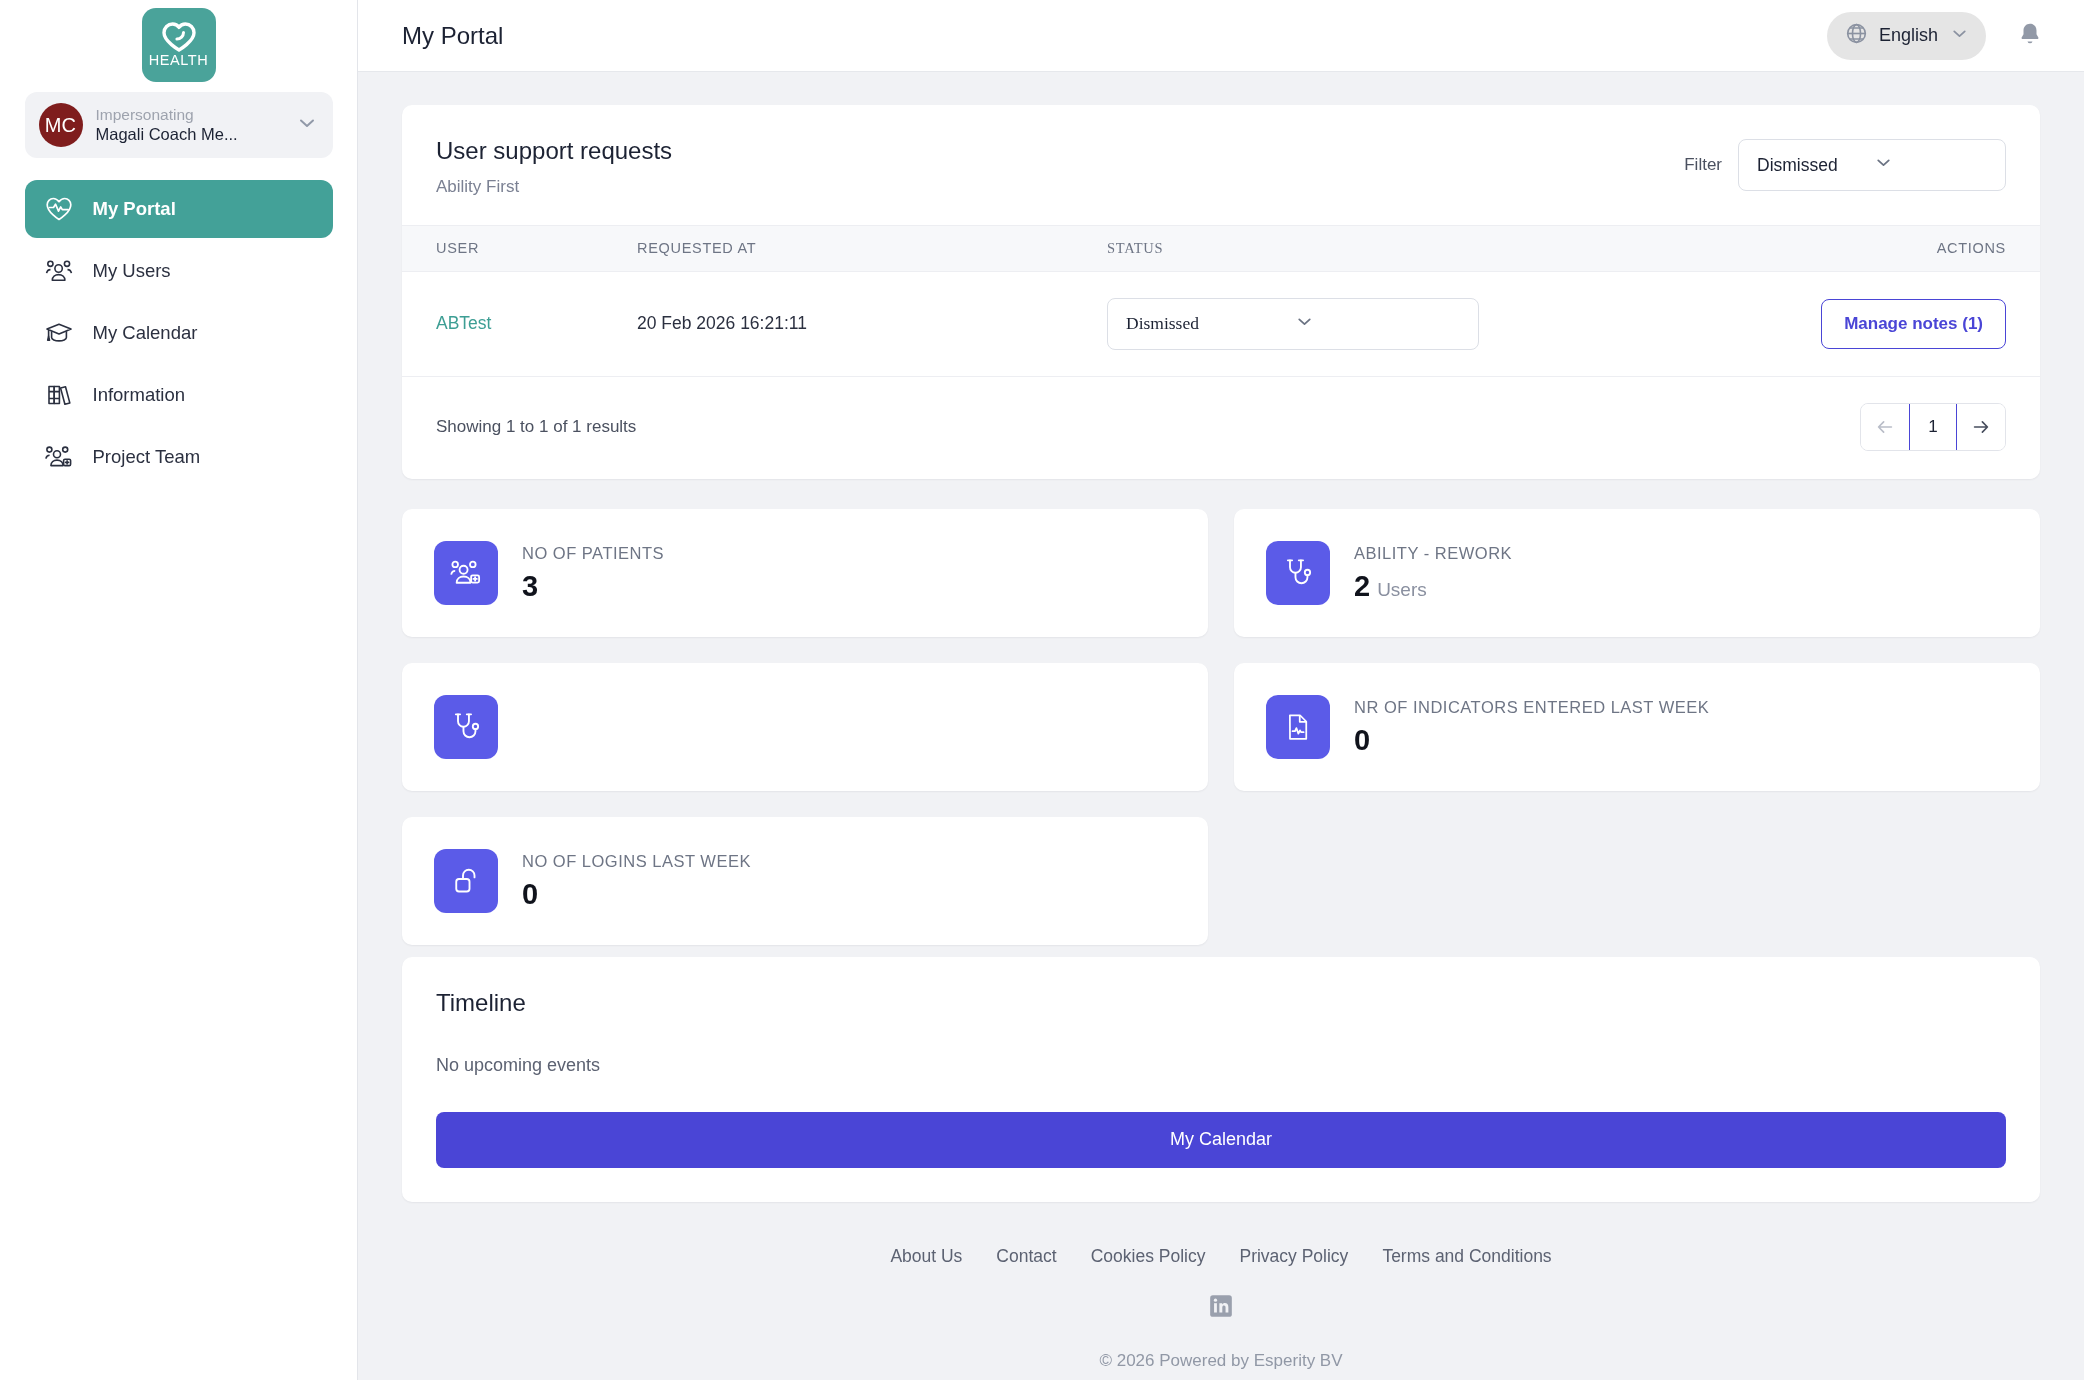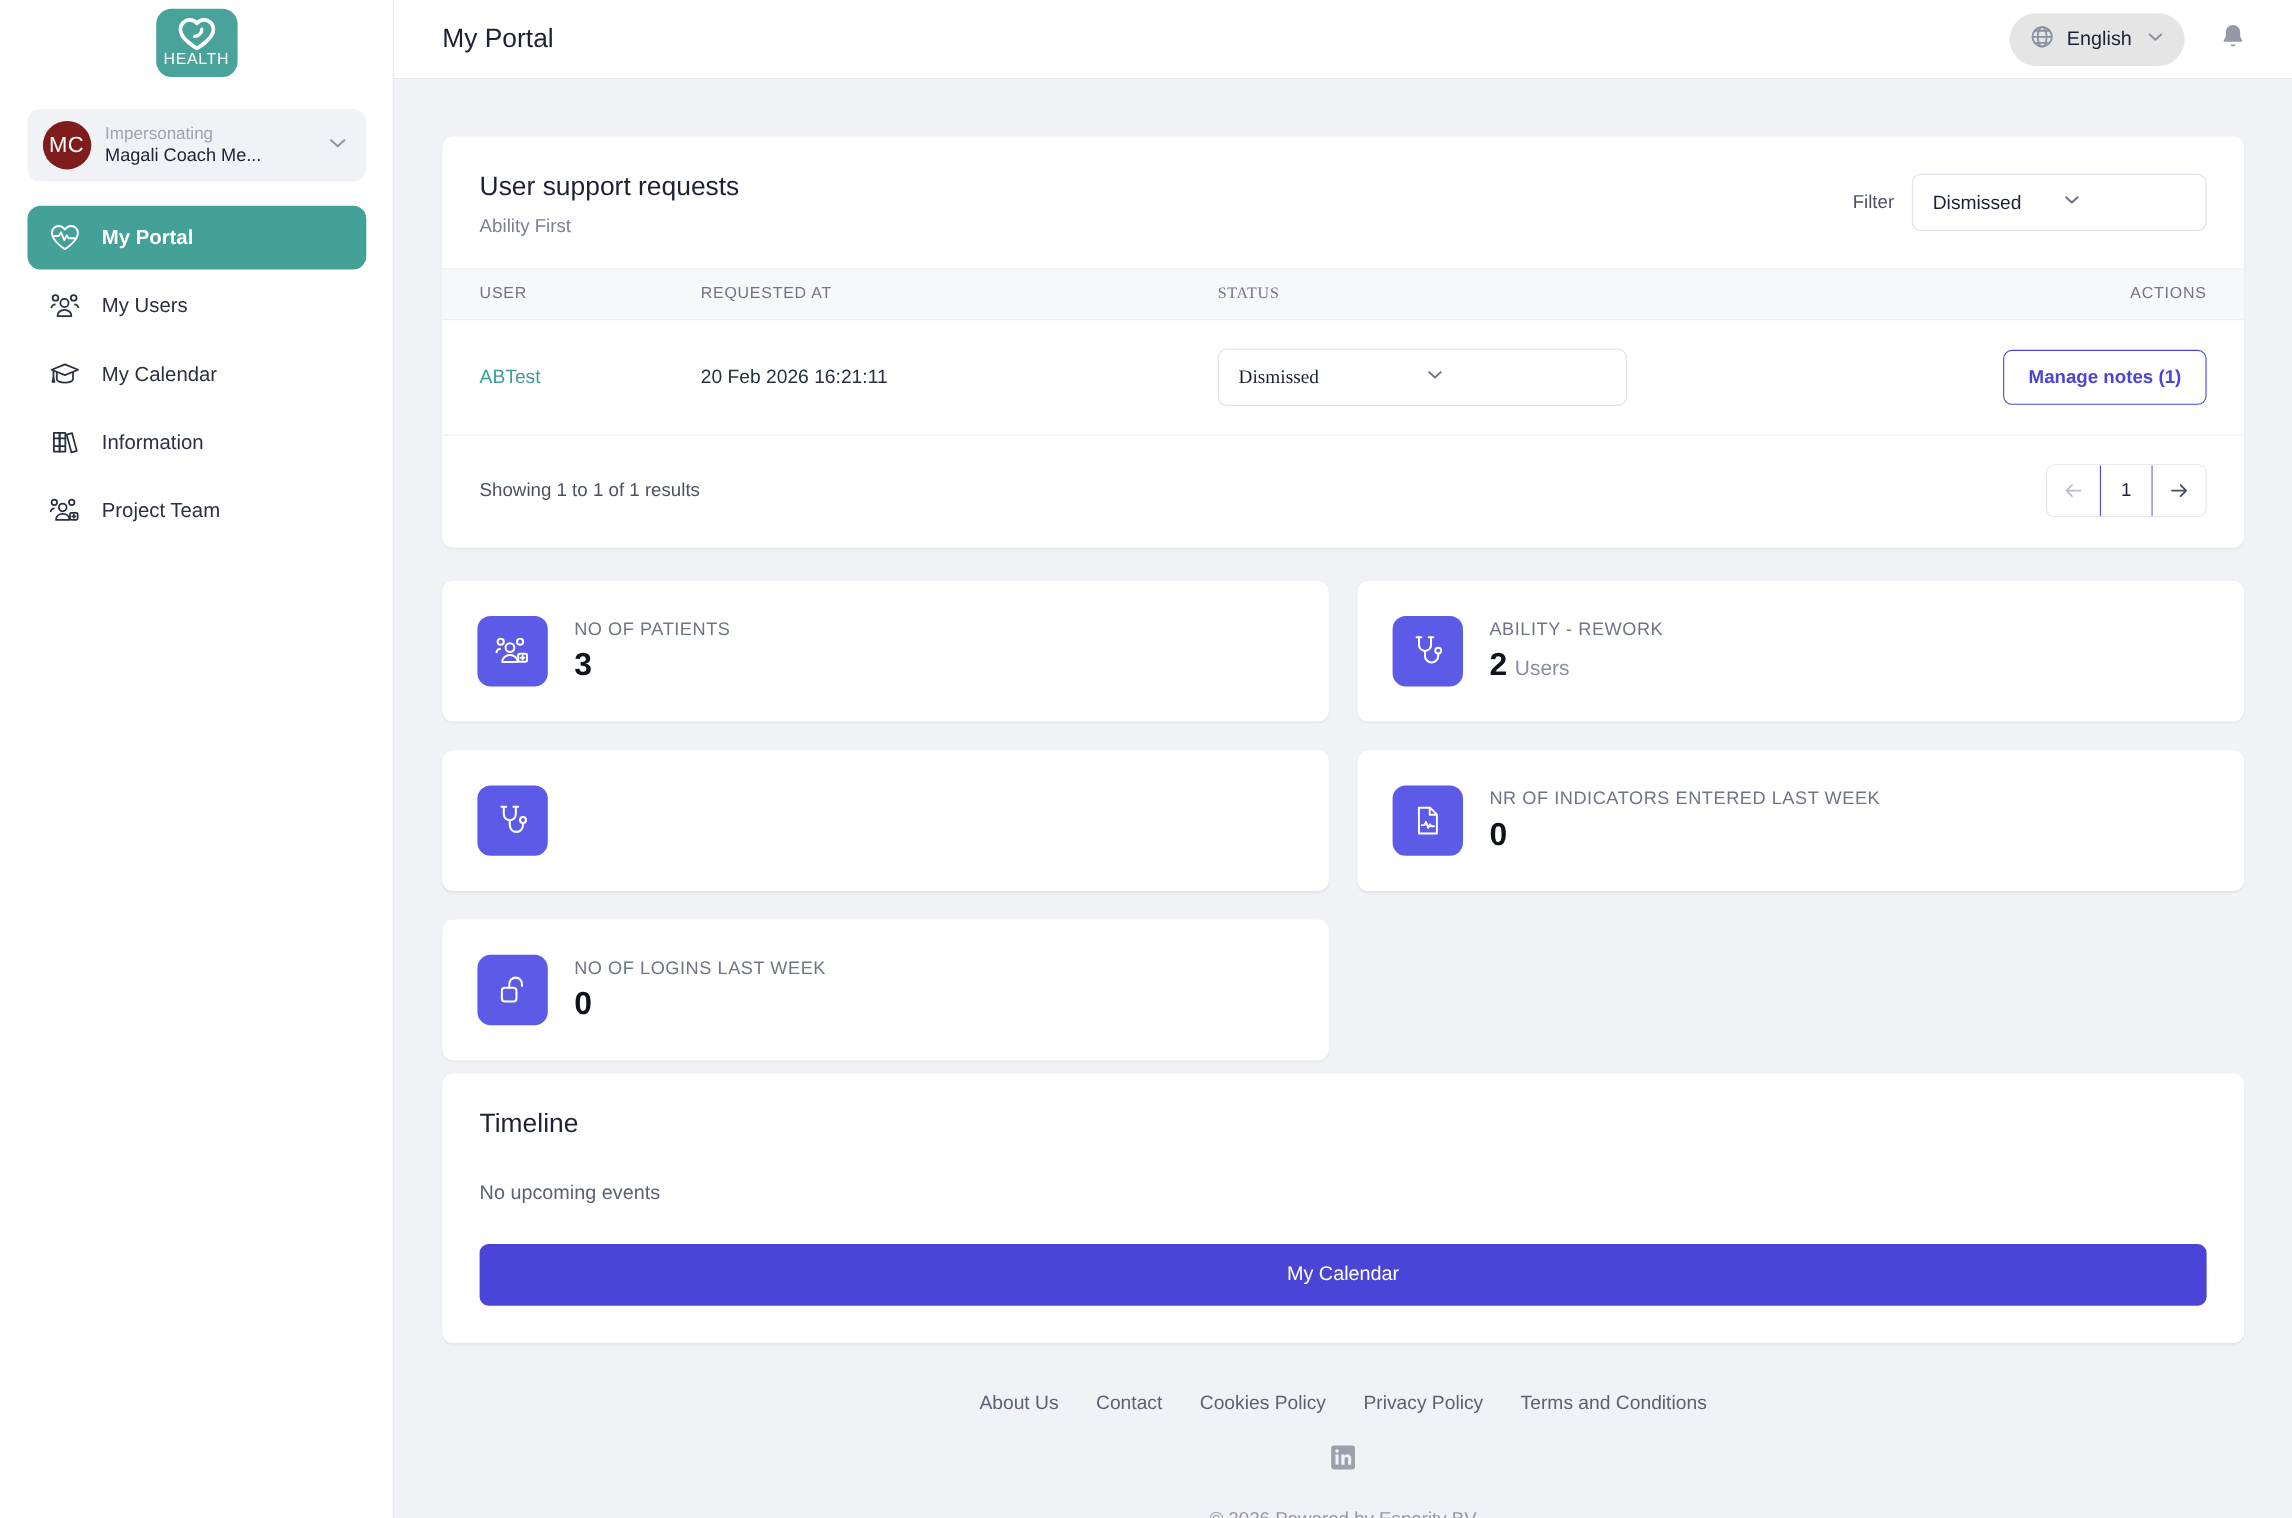--- a/index.html
+++ b/index.html
@@ -14,25 +14,25 @@
   
   .sidebar {
     width: 358px; min-width: 358px; height: 1380px;
     background: #ffffff;
     border-right: 1px solid #e3e5ea;
     display: flex; flex-direction: column;
     align-items: center;
     padding-top: 8px;
   }
   .logo {
-    width: 74px; height: 62px; border-radius: 14px;
+    width: 74px; height: 74px; border-radius: 14px;
     background: #4aa39a;
     display: flex; flex-direction: column;
     align-items: center; justify-content: center;
-    margin-bottom: 29px;
+    margin-bottom: 10px;
   }
   .logo svg { display:block; }
   .logo-word {
     color: #ffffff; font-size: 14.5px; letter-spacing: 0.6px;
     line-height: 1; margin-top: 1px; font-weight: 400;
   }
   .impersonate {
     width: 308px; height: 66px; border-radius: 12px;
     background: #f1f2f5;
     display: flex; align-items: center;
@@ -78,21 +78,21 @@
   .lang {
     height: 48px; border-radius: 24px; background: #e5e5e5;
     display: flex; align-items: center; gap: 11px;
     padding: 0 16px 0 18px; cursor: pointer; margin-right: 24px;
   }
   .lang-label { font-size: 18px; color: #1c2233; }
   .bell { width: 40px; height: 40px; display: flex; align-items: center; justify-content: center; cursor: pointer; }
 
   .content {
     flex: 1; overflow: hidden;
-    padding: 52px 44px 0 44px;
+    padding: 33px 44px 0 44px;
   }
 
   .card { background: #fff; border-radius: 10px; box-shadow: 0 1px 2px rgba(16,24,40,.06); }
 
   
   .sr-head { display: flex; align-items: flex-start; padding: 32px 34px 28px 34px; }
   .sr-titles { flex: 1; }
   .sr-title { font-size: 24px; color: #1c2233; font-weight: 400; line-height: 1.2; }
   .sr-sub { font-size: 17px; color: #7b8193; margin-top: 11px; }
   .filter-wrap { display: flex; align-items: center; gap: 16px; padding-top: 2px; }

